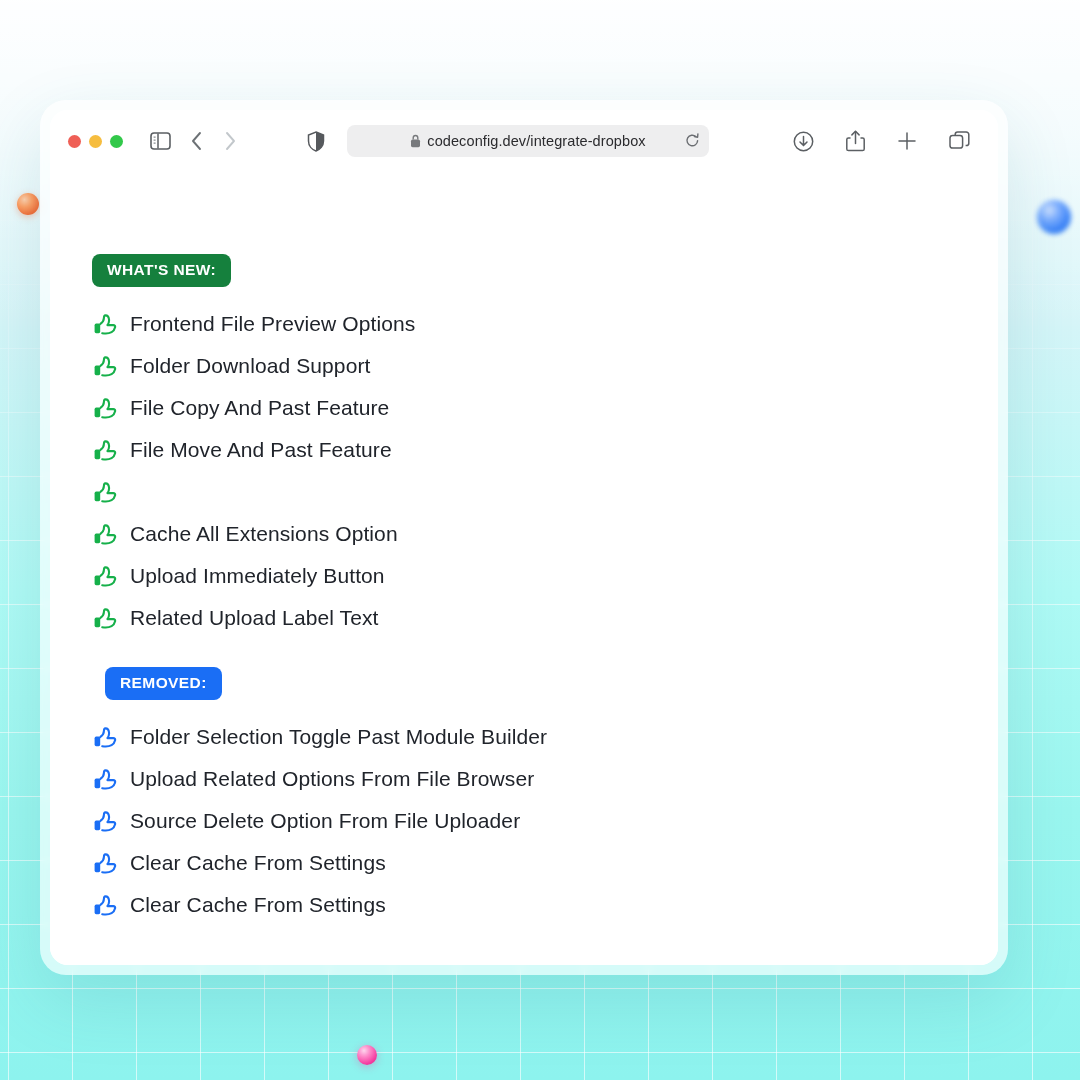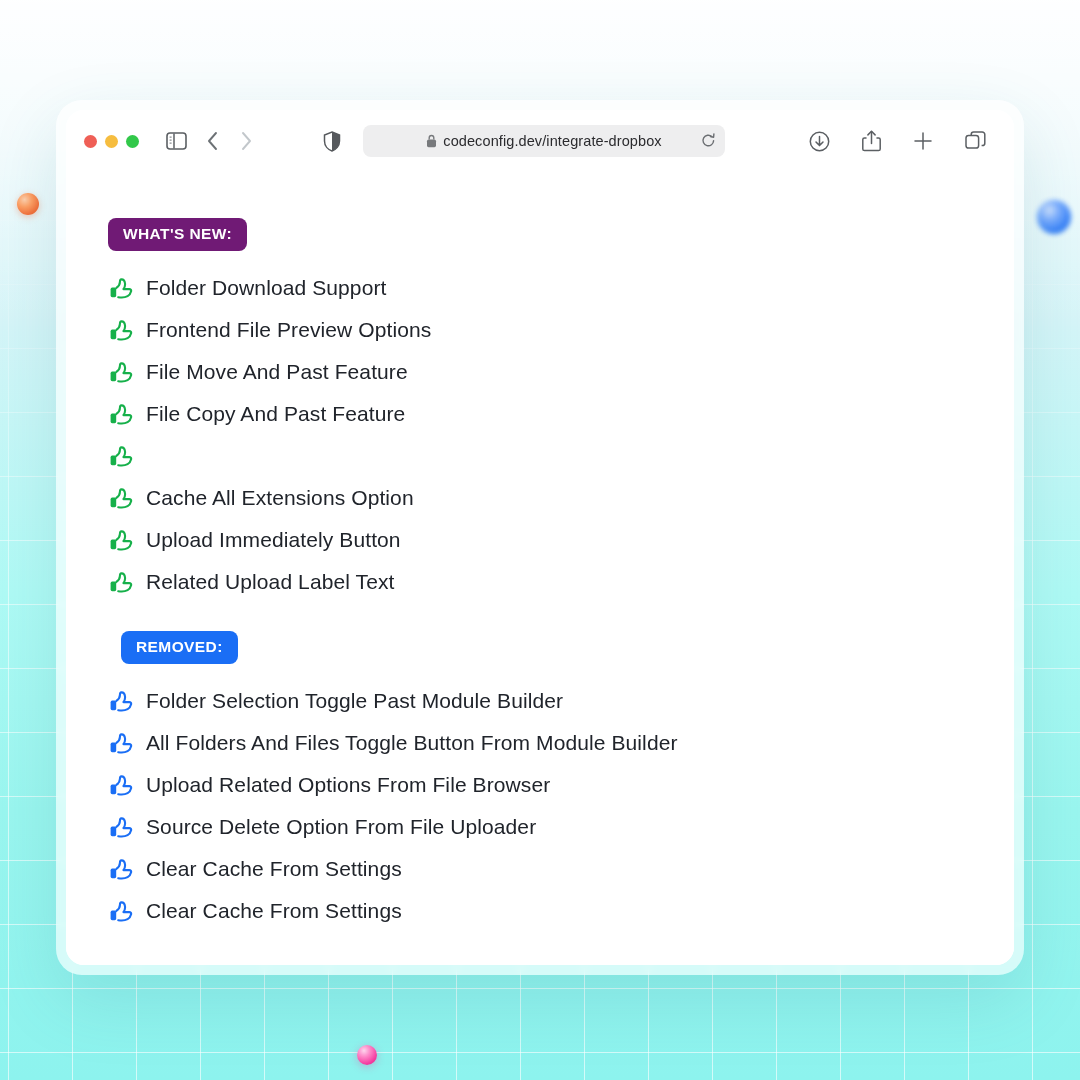--- a/index.html
+++ b/index.html
@@ -74,21 +74,21 @@
     width: 20px; height: 20px;
     left: 357px; top: 1045px;
     background: radial-gradient(circle at 35% 28%, #ffd6ee 0%, #ff8ccb 30%, #f53ba0 70%, #d81f85 100%);
     filter: blur(0.5px);
     box-shadow: 0 2px 8px rgba(240,60,150,0.32);
   }
 
   
   .browser-frame {
     position: absolute;
-    left: 56px;
+    left: 40px;
     top: 100px;
     width: 968px;
     height: 875px;
     background: rgba(255,255,255,0.62);
     border-radius: 26px;
     padding: 10px;
     box-shadow: 0 26px 70px rgba(35,110,130,0.14);
     backdrop-filter: blur(3px);
   }
 
@@ -189,21 +189,21 @@
 
   .badge {
     display: inline-block;
     font-size: 15.5px;
     font-weight: 700;
     letter-spacing: 0.4px;
     color: #ffffff;
     padding: 7px 15px 8px 15px;
     border-radius: 8px;
   }
-  .badge-new { background: #701a75; }
+  .badge-new { background: #15803d; margin-top: 36px; }
   .badge-removed { background: #1a6ef5; margin-left: 13px; }
 
   .list { margin-top: 16px; }
 
   .list-item {
     display: flex;
     align-items: center;
     gap: 12px;
     height: 42px;
   }
@@ -331,48 +331,48 @@
           <span class="badge badge-new">WHAT'S NEW:</span>
 
           <div class="list">
             <div class="list-item">
               <span class="item-icon" style="color: rgb(22, 176, 74);">
                 <svg width="24" height="22" viewBox="0 0 24 22" fill="none">
                   <path d="M9.2 20.2 C12.6 20.8 16.4 20.4 18.6 19.2 C20.4 18.2 21.6 16.4 22.1 14.3 C22.4 13.0 21.6 12.1 20.3 12.1 H14.4 C14.4 12.1 16.4 9.6 16.0 6.4 C15.7 4.0 14.2 2.3 12.4 2.4 C11.2 2.5 10.9 3.6 10.9 5.0 C10.9 7.4 9.2 9.7 7.4 10.9" stroke="currentColor" stroke-width="2.1" stroke-linecap="round" stroke-linejoin="round" fill="none"></path>
                   <rect x="1.6" y="10.6" width="5.6" height="9.6" rx="1.6" fill="currentColor"></rect>
                 </svg>
               </span>
+              <span class="item-label">Frontend File Preview Options</span>
+            </div>
+            <div class="list-item">
+              <span class="item-icon" style="color: rgb(22, 176, 74);">
+                <svg width="24" height="22" viewBox="0 0 24 22" fill="none">
+                  <path d="M9.2 20.2 C12.6 20.8 16.4 20.4 18.6 19.2 C20.4 18.2 21.6 16.4 22.1 14.3 C22.4 13.0 21.6 12.1 20.3 12.1 H14.4 C14.4 12.1 16.4 9.6 16.0 6.4 C15.7 4.0 14.2 2.3 12.4 2.4 C11.2 2.5 10.9 3.6 10.9 5.0 C10.9 7.4 9.2 9.7 7.4 10.9" stroke="currentColor" stroke-width="2.1" stroke-linecap="round" stroke-linejoin="round" fill="none"></path>
+                  <rect x="1.6" y="10.6" width="5.6" height="9.6" rx="1.6" fill="currentColor"></rect>
+                </svg>
+              </span>
               <span class="item-label">Folder Download Support</span>
             </div>
             <div class="list-item">
               <span class="item-icon" style="color: rgb(22, 176, 74);">
                 <svg width="24" height="22" viewBox="0 0 24 22" fill="none">
                   <path d="M9.2 20.2 C12.6 20.8 16.4 20.4 18.6 19.2 C20.4 18.2 21.6 16.4 22.1 14.3 C22.4 13.0 21.6 12.1 20.3 12.1 H14.4 C14.4 12.1 16.4 9.6 16.0 6.4 C15.7 4.0 14.2 2.3 12.4 2.4 C11.2 2.5 10.9 3.6 10.9 5.0 C10.9 7.4 9.2 9.7 7.4 10.9" stroke="currentColor" stroke-width="2.1" stroke-linecap="round" stroke-linejoin="round" fill="none"></path>
                   <rect x="1.6" y="10.6" width="5.6" height="9.6" rx="1.6" fill="currentColor"></rect>
                 </svg>
               </span>
-              <span class="item-label">Frontend File Preview Options</span>
+              <span class="item-label">File Copy And Past Feature</span>
             </div>
             <div class="list-item">
               <span class="item-icon" style="color: rgb(22, 176, 74);">
                 <svg width="24" height="22" viewBox="0 0 24 22" fill="none">
                   <path d="M9.2 20.2 C12.6 20.8 16.4 20.4 18.6 19.2 C20.4 18.2 21.6 16.4 22.1 14.3 C22.4 13.0 21.6 12.1 20.3 12.1 H14.4 C14.4 12.1 16.4 9.6 16.0 6.4 C15.7 4.0 14.2 2.3 12.4 2.4 C11.2 2.5 10.9 3.6 10.9 5.0 C10.9 7.4 9.2 9.7 7.4 10.9" stroke="currentColor" stroke-width="2.1" stroke-linecap="round" stroke-linejoin="round" fill="none"></path>
                   <rect x="1.6" y="10.6" width="5.6" height="9.6" rx="1.6" fill="currentColor"></rect>
                 </svg>
               </span>
               <span class="item-label">File Move And Past Feature</span>
-            </div>
-            <div class="list-item">
-              <span class="item-icon" style="color: rgb(22, 176, 74);">
-                <svg width="24" height="22" viewBox="0 0 24 22" fill="none">
-                  <path d="M9.2 20.2 C12.6 20.8 16.4 20.4 18.6 19.2 C20.4 18.2 21.6 16.4 22.1 14.3 C22.4 13.0 21.6 12.1 20.3 12.1 H14.4 C14.4 12.1 16.4 9.6 16.0 6.4 C15.7 4.0 14.2 2.3 12.4 2.4 C11.2 2.5 10.9 3.6 10.9 5.0 C10.9 7.4 9.2 9.7 7.4 10.9" stroke="currentColor" stroke-width="2.1" stroke-linecap="round" stroke-linejoin="round" fill="none"></path>
-                  <rect x="1.6" y="10.6" width="5.6" height="9.6" rx="1.6" fill="currentColor"></rect>
-                </svg>
-              </span>
-              <span class="item-label">File Copy And Past Feature</span>
             </div>
             <div class="list-item">
               <span class="item-icon" style="color: rgb(22, 176, 74);">
                 <svg width="24" height="22" viewBox="0 0 24 22" fill="none">
                   <path d="M9.2 20.2 C12.6 20.8 16.4 20.4 18.6 19.2 C20.4 18.2 21.6 16.4 22.1 14.3 C22.4 13.0 21.6 12.1 20.3 12.1 H14.4 C14.4 12.1 16.4 9.6 16.0 6.4 C15.7 4.0 14.2 2.3 12.4 2.4 C11.2 2.5 10.9 3.6 10.9 5.0 C10.9 7.4 9.2 9.7 7.4 10.9" stroke="currentColor" stroke-width="2.1" stroke-linecap="round" stroke-linejoin="round" fill="none"></path>
                   <rect x="1.6" y="10.6" width="5.6" height="9.6" rx="1.6" fill="currentColor"></rect>
                 </svg>
               </span>
             </div>
             <div class="list-item">
@@ -412,29 +412,20 @@
 
           <div class="list">
             <div class="list-item">
               <span class="item-icon">
                 <svg width="24" height="22" viewBox="0 0 24 22" fill="none">
                   <path d="M9.2 20.2 C12.6 20.8 16.4 20.4 18.6 19.2 C20.4 18.2 21.6 16.4 22.1 14.3 C22.4 13.0 21.6 12.1 20.3 12.1 H14.4 C14.4 12.1 16.4 9.6 16.0 6.4 C15.7 4.0 14.2 2.3 12.4 2.4 C11.2 2.5 10.9 3.6 10.9 5.0 C10.9 7.4 9.2 9.7 7.4 10.9" stroke="#1a6ef5" stroke-width="2.1" stroke-linecap="round" stroke-linejoin="round" fill="none"></path>
                   <rect x="1.6" y="10.6" width="5.6" height="9.6" rx="1.6" fill="#1a6ef5"></rect>
                 </svg>
               </span>
               <span class="item-label">Folder Selection Toggle Past Module Builder</span>
-            </div>
-            <div class="list-item">
-              <span class="item-icon">
-                <svg width="24" height="22" viewBox="0 0 24 22" fill="none">
-                  <path d="M9.2 20.2 C12.6 20.8 16.4 20.4 18.6 19.2 C20.4 18.2 21.6 16.4 22.1 14.3 C22.4 13.0 21.6 12.1 20.3 12.1 H14.4 C14.4 12.1 16.4 9.6 16.0 6.4 C15.7 4.0 14.2 2.3 12.4 2.4 C11.2 2.5 10.9 3.6 10.9 5.0 C10.9 7.4 9.2 9.7 7.4 10.9" stroke="#1a6ef5" stroke-width="2.1" stroke-linecap="round" stroke-linejoin="round" fill="none"></path>
-                  <rect x="1.6" y="10.6" width="5.6" height="9.6" rx="1.6" fill="#1a6ef5"></rect>
-                </svg>
-              </span>
-              <span class="item-label">All Folders And Files Toggle Button From Module Builder</span>
             </div>
             <div class="list-item">
               <span class="item-icon">
                 <svg width="24" height="22" viewBox="0 0 24 22" fill="none">
                   <path d="M9.2 20.2 C12.6 20.8 16.4 20.4 18.6 19.2 C20.4 18.2 21.6 16.4 22.1 14.3 C22.4 13.0 21.6 12.1 20.3 12.1 H14.4 C14.4 12.1 16.4 9.6 16.0 6.4 C15.7 4.0 14.2 2.3 12.4 2.4 C11.2 2.5 10.9 3.6 10.9 5.0 C10.9 7.4 9.2 9.7 7.4 10.9" stroke="#1a6ef5" stroke-width="2.1" stroke-linecap="round" stroke-linejoin="round" fill="none"></path>
                   <rect x="1.6" y="10.6" width="5.6" height="9.6" rx="1.6" fill="#1a6ef5"></rect>
                 </svg>
               </span>
               <span class="item-label">Upload Related Options From File Browser</span>
             </div>

